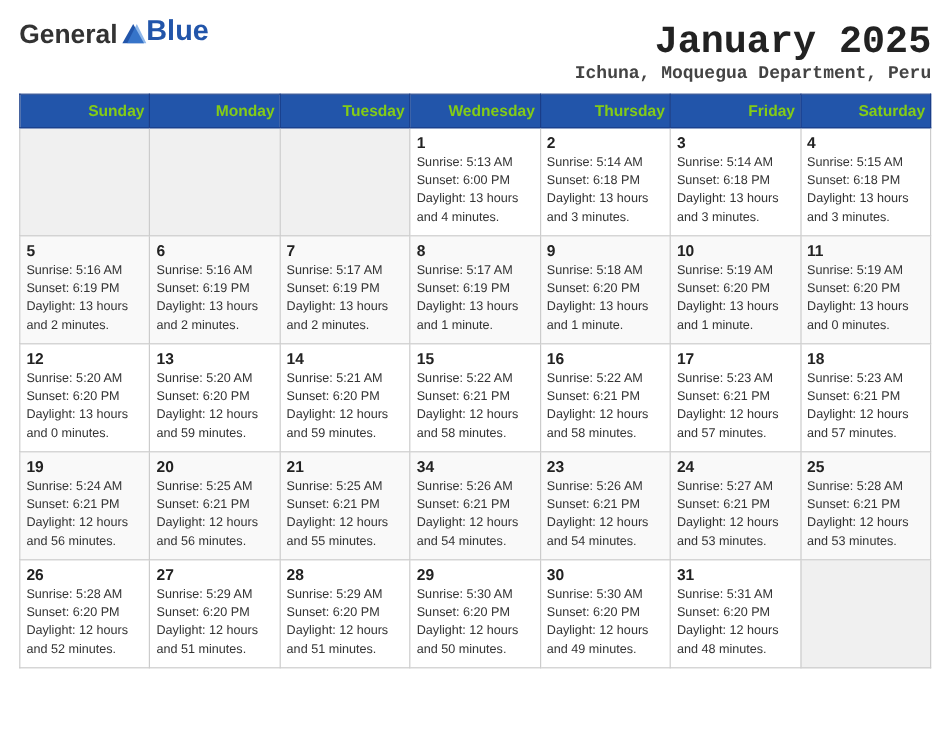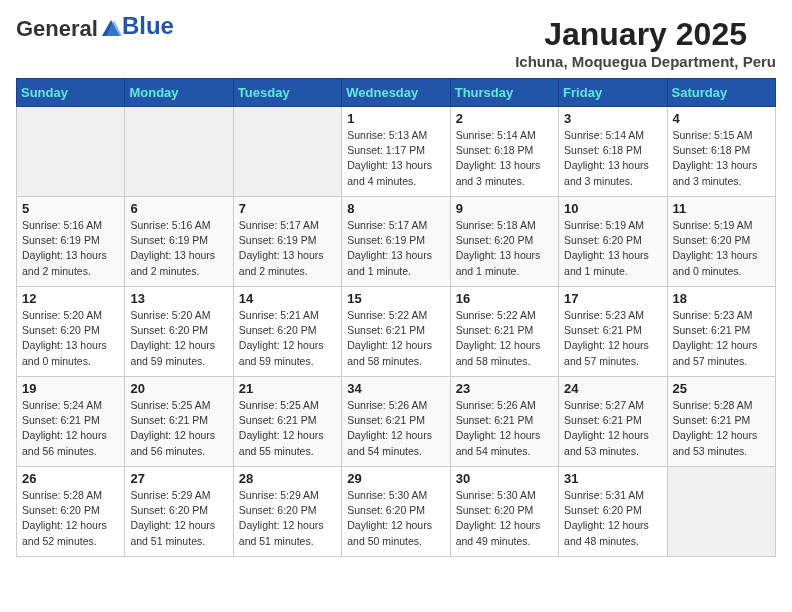--- a/index.html
+++ b/index.html
@@ -15,44 +15,45 @@
       align-items: flex-start;
       justify-content: space-between;
       margin-bottom: 8px;
     }
     .logo {
       display: flex;
       flex-direction: row;
       align-items: flex-start;
     }
     .title-area {
-      text-align: center;
+      text-align: right;
+      font-family: Liberation Mono, monospace;
     }
     .month-title {
       font-size: 32px;
       font-weight: bold;
       color: #222;
     }
     .location-title {
       font-size: 15px;
       color: #444;
       font-weight: bold;
     }
     table {
       width: 100%;
       border-collapse: collapse;
       table-layout: fixed;
     }
     thead tr th {
       background-color: #2255aa;
-      color: #5eead4;
+      color: #84cc16;
       font-size: 13px;
       font-weight: bold;
       padding: 6px 4px;
-      text-align: left;
+      text-align: right;
       border: 1px solid #1a3d88;
     }
     tbody tr td {
       border: 1px solid #ccc;
       vertical-align: top;
       padding: 4px 5px;
       font-size: 10.5px;
       color: #333;
       height: 90px;
       background: #fff;
@@ -109,21 +110,21 @@
       </tr>
   </thead>
   <tbody id="calendar-body">
       <tr>
         <td class="empty-cell"></td>
         <td class="empty-cell"></td>
         <td class="empty-cell"></td>
         <td>
           <span class="day-number">1</span>
           <div class="day-info" style="white-space: pre-line;">Sunrise: 5:13 AM
-Sunset: 1:17 PM
+Sunset: 6:00 PM
 Daylight: 13 hours
 and 4 minutes.</div>
         </td>
         <td>
           <span class="day-number">2</span>
           <div class="day-info" style="white-space: pre-line;">Sunrise: 5:14 AM
 Sunset: 6:18 PM
 Daylight: 13 hours
 and 3 minutes.</div>
         </td>

